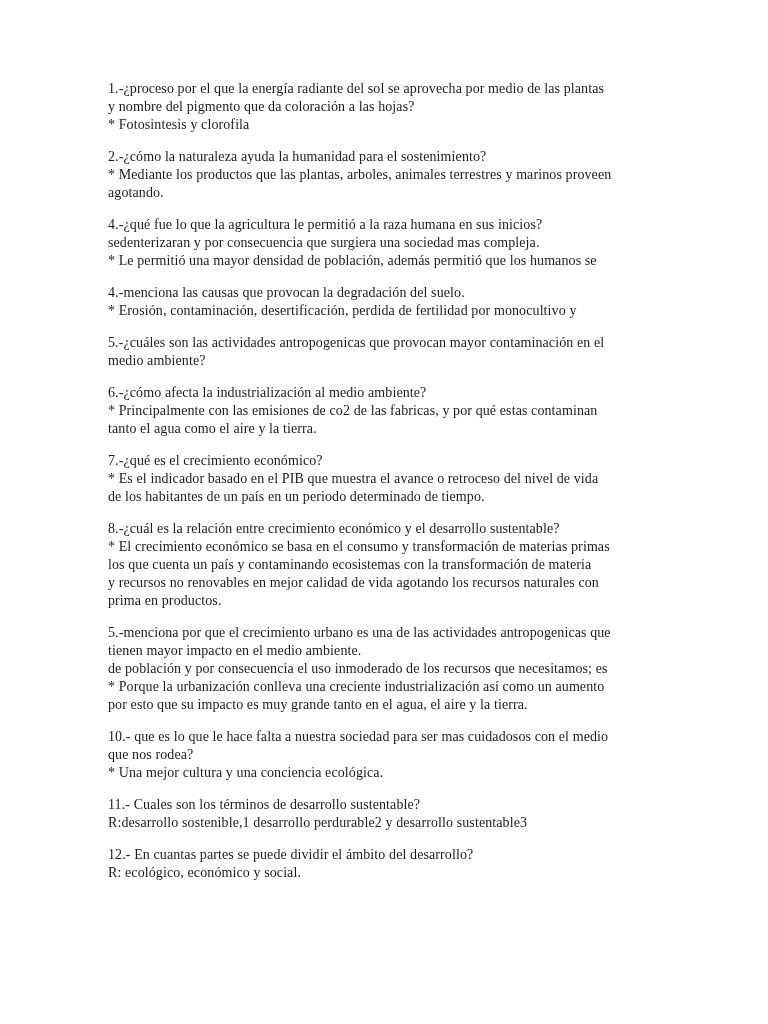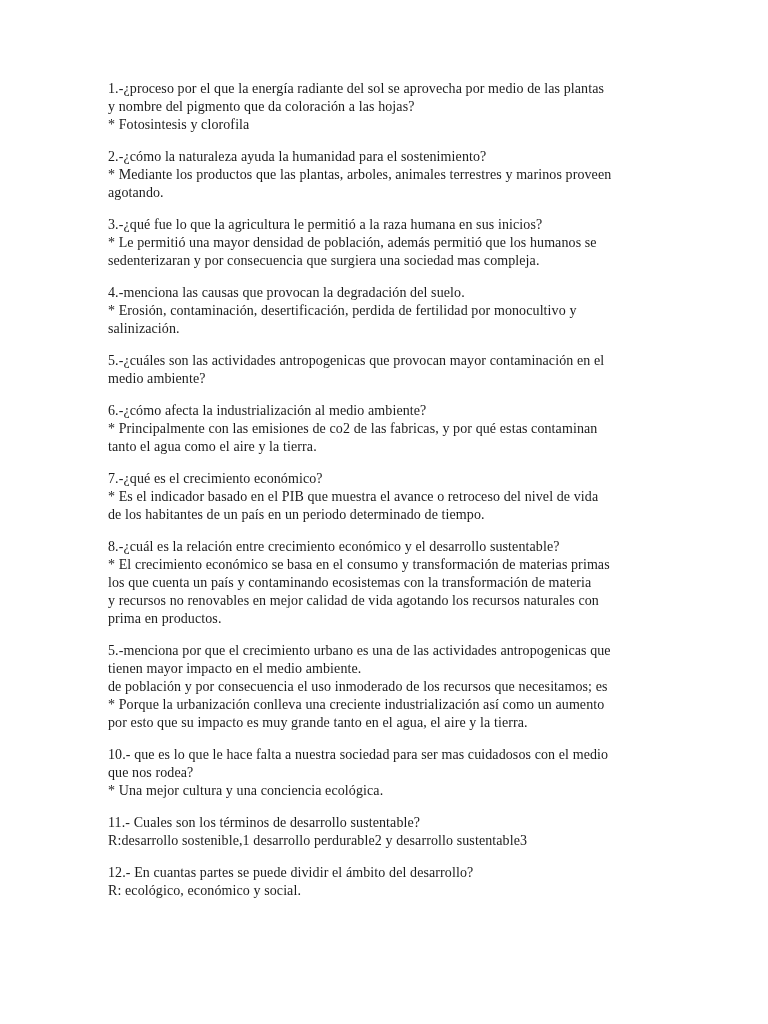--- a/index.html
+++ b/index.html
@@ -41,28 +41,27 @@
         <div class="qa-line">1.-¿proceso por el que la energía radiante del sol se aprovecha por medio de las plantas</div>
         <div class="qa-line">y nombre del pigmento que da coloración a las hojas?</div>
         <div class="qa-line">* Fotosintesis y clorofila</div>
       </div>
       <div class="qa-block">
         <div class="qa-line">2.-¿cómo la naturaleza ayuda la humanidad para el sostenimiento?</div>
         <div class="qa-line">* Mediante los productos que las plantas, arboles, animales terrestres y marinos proveen</div>
         <div class="qa-line">agotando.</div>
       </div>
       <div class="qa-block">
-        <div class="qa-line">3.-¿qué fue lo que la agricultura le permitió a la raza humana en sus inicios?</div>
+        <div class="qa-line">4.-¿qué fue lo que la agricultura le permitió a la raza humana en sus inicios?</div>
+        <div class="qa-line">sedenterizaran y por consecuencia que surgiera una sociedad mas compleja.</div>
         <div class="qa-line">* Le permitió una mayor densidad de población, además permitió que los humanos se</div>
-        <div class="qa-line">sedenterizaran y por consecuencia que surgiera una sociedad mas compleja.</div>
       </div>
       <div class="qa-block">
         <div class="qa-line">4.-menciona las causas que provocan la degradación del suelo.</div>
         <div class="qa-line">* Erosión, contaminación, desertificación, perdida de fertilidad por monocultivo y</div>
-        <div class="qa-line">salinización.</div>
       </div>
       <div class="qa-block">
         <div class="qa-line">5.-¿cuáles son las actividades antropogenicas que provocan mayor contaminación en el</div>
         <div class="qa-line">medio ambiente?</div>
       </div>
       <div class="qa-block">
         <div class="qa-line">6.-¿cómo afecta la industrialización al medio ambiente?</div>
         <div class="qa-line">* Principalmente con las emisiones de co2 de las fabricas, y por qué estas contaminan</div>
         <div class="qa-line">tanto el agua como el aire y la tierra.</div>
       </div>

